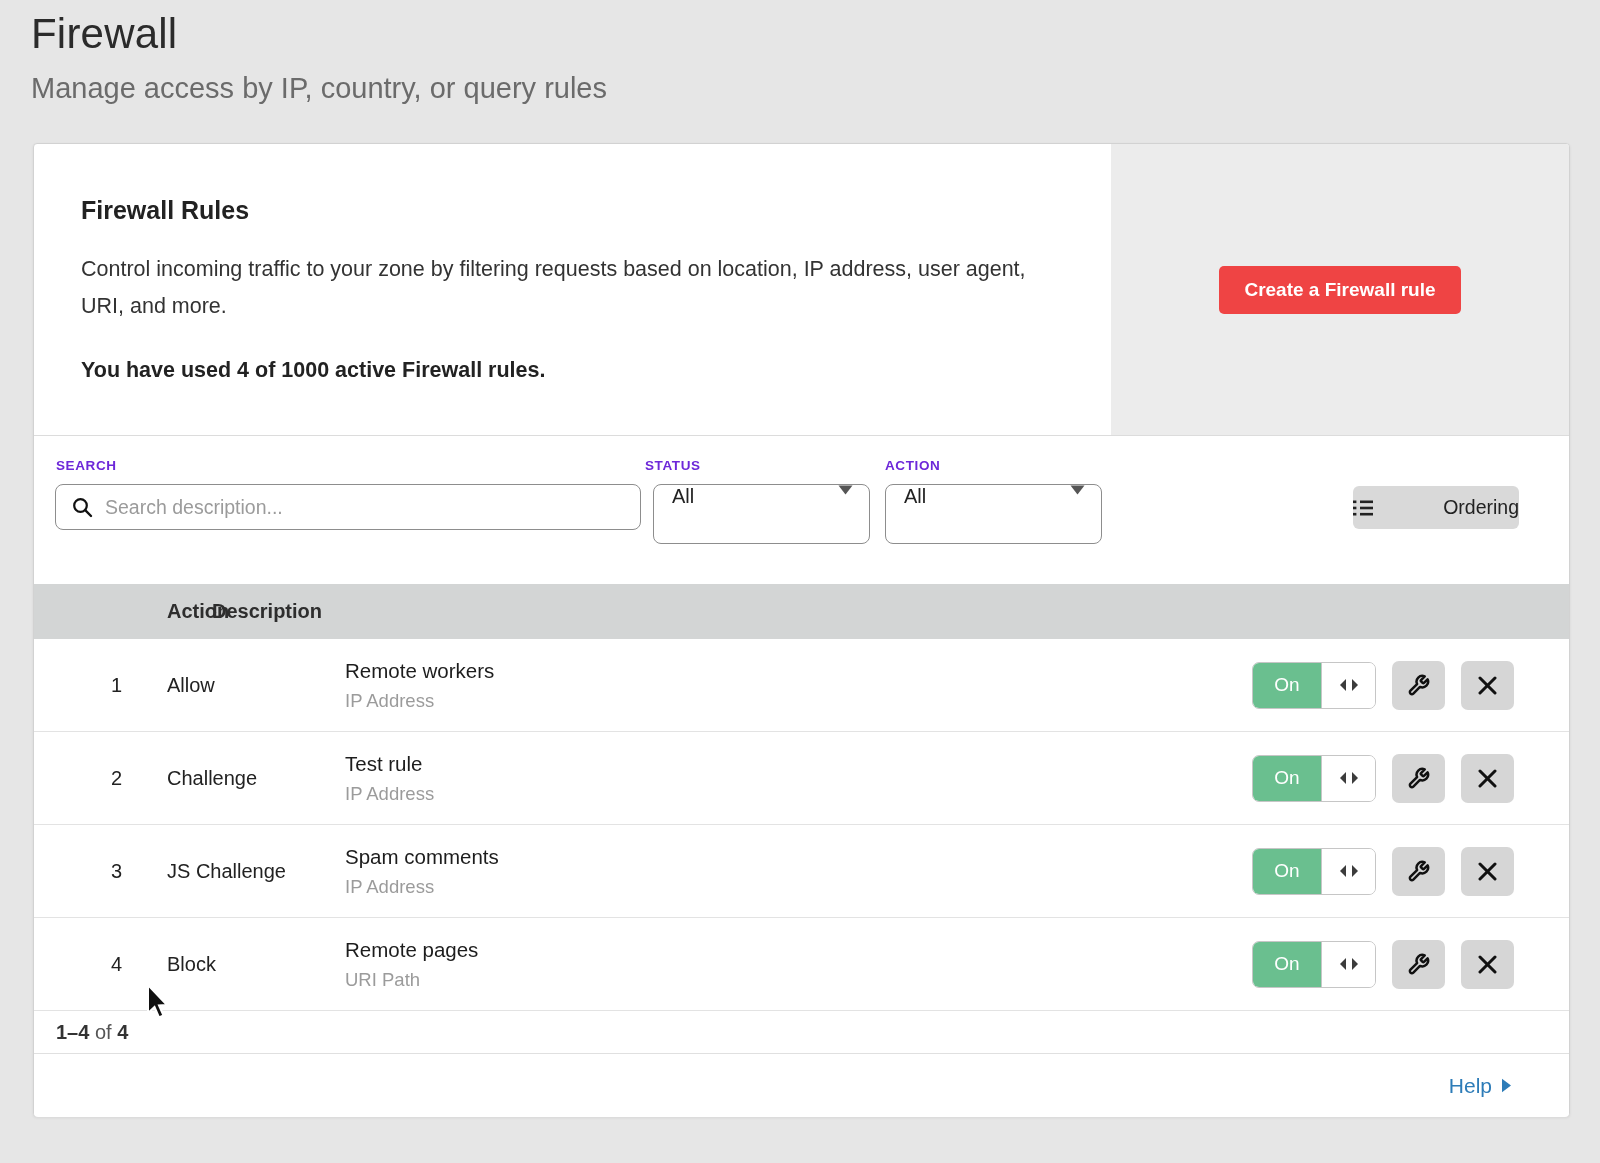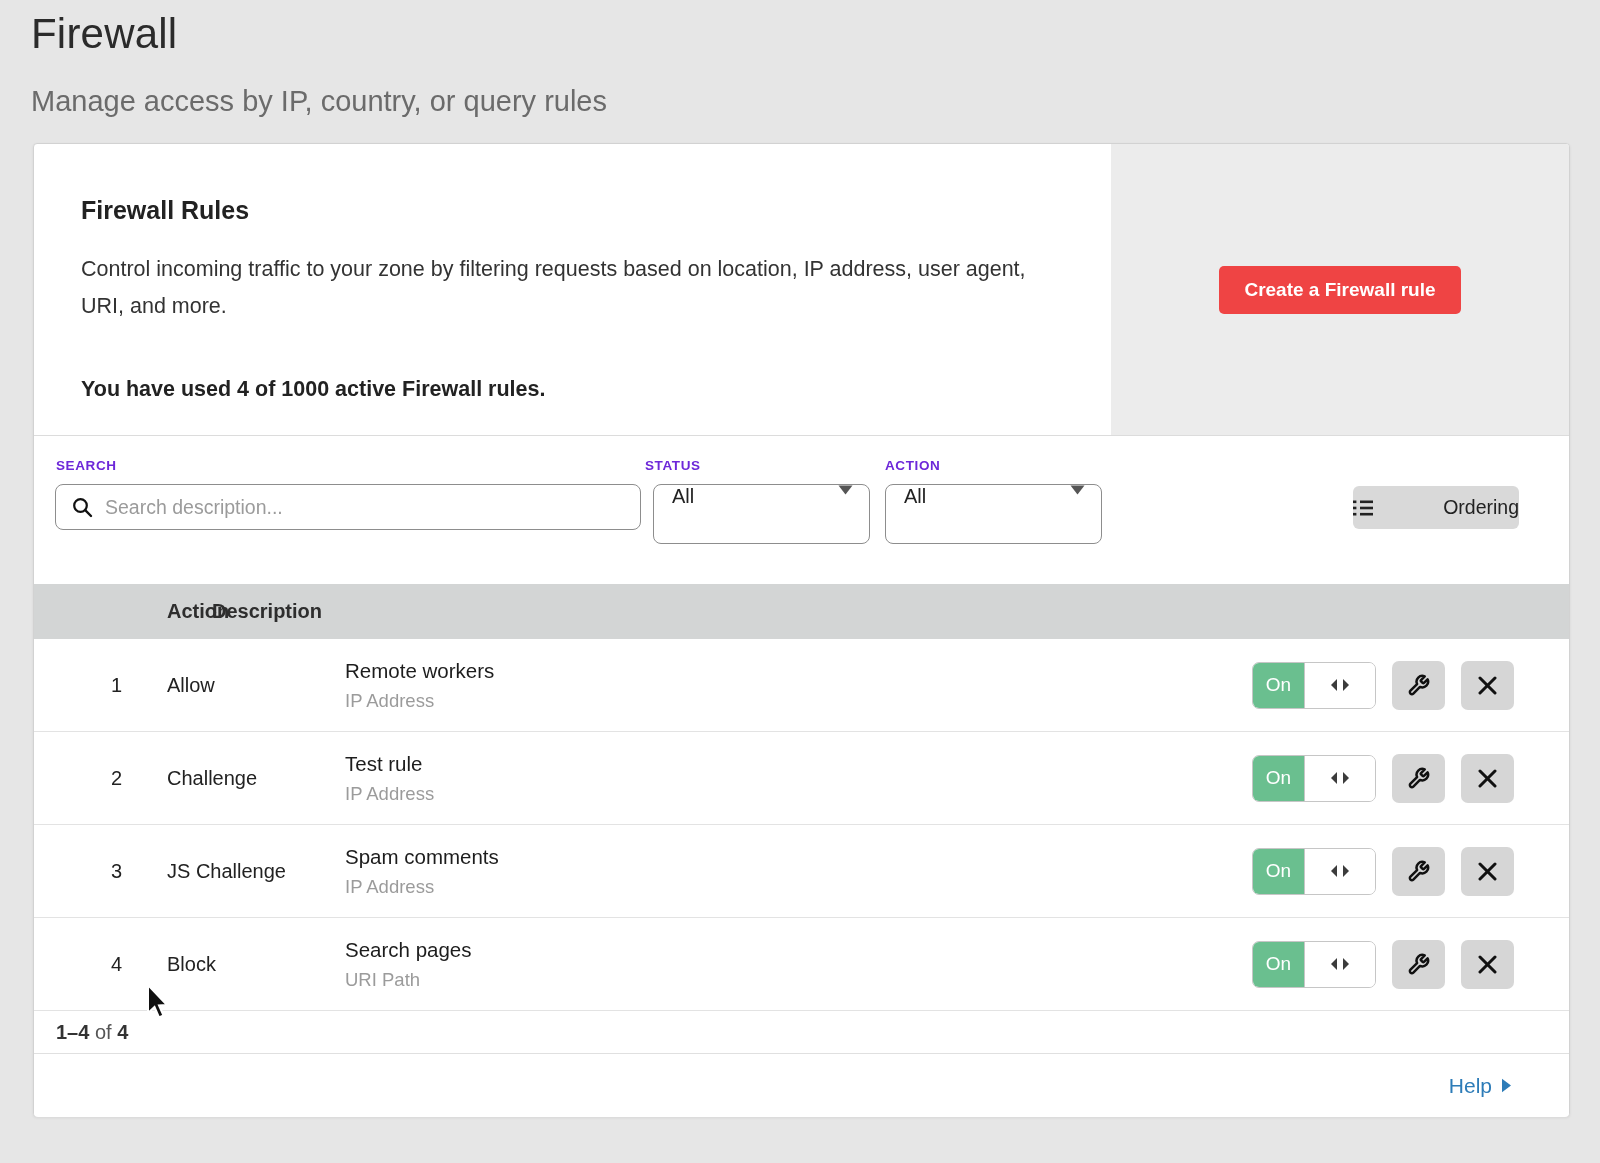--- a/index.html
+++ b/index.html
@@ -8,38 +8,38 @@
     background:#e6e6e6;
     font-family:"Liberation Sans", sans-serif;
     position:relative;
     overflow:hidden;
     color:#222;
   }
 
   
   .page-header { padding:10px 0 0 31px; }
   .page-title { font-size:42px; font-weight:500; color:#2b2b2b; letter-spacing:0.2px; }
-  .page-subtitle { margin-top:27px; font-size:29px; font-weight:400; color:#6b6b6b; }
+  .page-subtitle { margin-top:14px; font-size:29px; font-weight:400; color:#6b6b6b; }
 
   
   .card {
     position:absolute; left:33px; top:143px;
     width:1537px; height:974px;
     background:#ffffff;
     border:1px solid #d2d2d2;
     border-radius:4px;
     box-shadow:0 1px 3px rgba(0,0,0,0.07);
   }
 
   
   .card-top { position:relative; height:292px; border-bottom:1px solid #dcdcdc; }
   .card-top-left { padding:52px 0 0 47px; width:1000px; }
   .card-heading { font-size:25px; font-weight:700; color:#222; margin-bottom:26px; }
   .card-desc { font-size:21.5px; line-height:37px; color:#333; max-width:950px; }
-  .card-usage { margin-top:52px; font-size:21.5px; font-weight:700; color:#222; }
+  .card-usage { margin-top:33px; font-size:21.5px; font-weight:700; color:#222; }
 
   .card-top-right {
     position:absolute; top:0; right:0; bottom:0; width:458px;
     background:#ececec;
     border-top-right-radius:3px;
     display:flex; align-items:center; justify-content:center;
   }
   .create-btn {
     background:#ef4444; color:#ffffff;
     font-family:"Liberation Sans", sans-serif;
@@ -110,21 +110,21 @@
   .desc-field { font-size:18.5px; color:#9b9b9b; }
   .row-spacer { flex:1; }
 
   .controls { display:flex; align-items:center; gap:16px; }
   .toggle {
     display:flex; width:124px; height:47px;
     border:1px solid #c6c6c6; border-radius:7px; overflow:hidden; cursor:pointer;
     background:#fff;
   }
   .toggle-on {
-    width:51px; background:#6abf8f; color:#fff;
+    width:68px; background:#6abf8f; color:#fff;
     display:flex; align-items:center; justify-content:center;
     font-size:19px;
   }
   .toggle-arrows {
     flex:1; background:#fff; border-left:1px solid #c6c6c6;
     display:flex; align-items:center; justify-content:center;
   }
   .icon-btn {
     width:53px; height:49px; border:none; border-radius:7px;
     background:#d6d6d6; display:flex; align-items:center; justify-content:center;
@@ -332,21 +332,21 @@
               </svg>
           </span>
         </button>
       </div>
     </div>
 
     <div class="rule-row">
       <div class="cell-priority">4</div>
       <div class="cell-action">Block</div>
       <div class="cell-desc">
-        <div class="desc-title">Search pages</div>
+        <div class="desc-title">Remote pages</div>
         <div class="desc-field">URI Path</div>
       </div>
       <div class="row-spacer"></div>
       <div class="controls">
         <div class="toggle">
           <div class="toggle-on">On</div>
           <div class="toggle-arrows">
             <svg width="24" height="14" viewBox="0 0 24 14">
                 <path d="M9 1 L3 7 L9 13 Z" fill="#3c3c3c"></path>
                 <path d="M15 1 L21 7 L15 13 Z" fill="#3c3c3c"></path>

